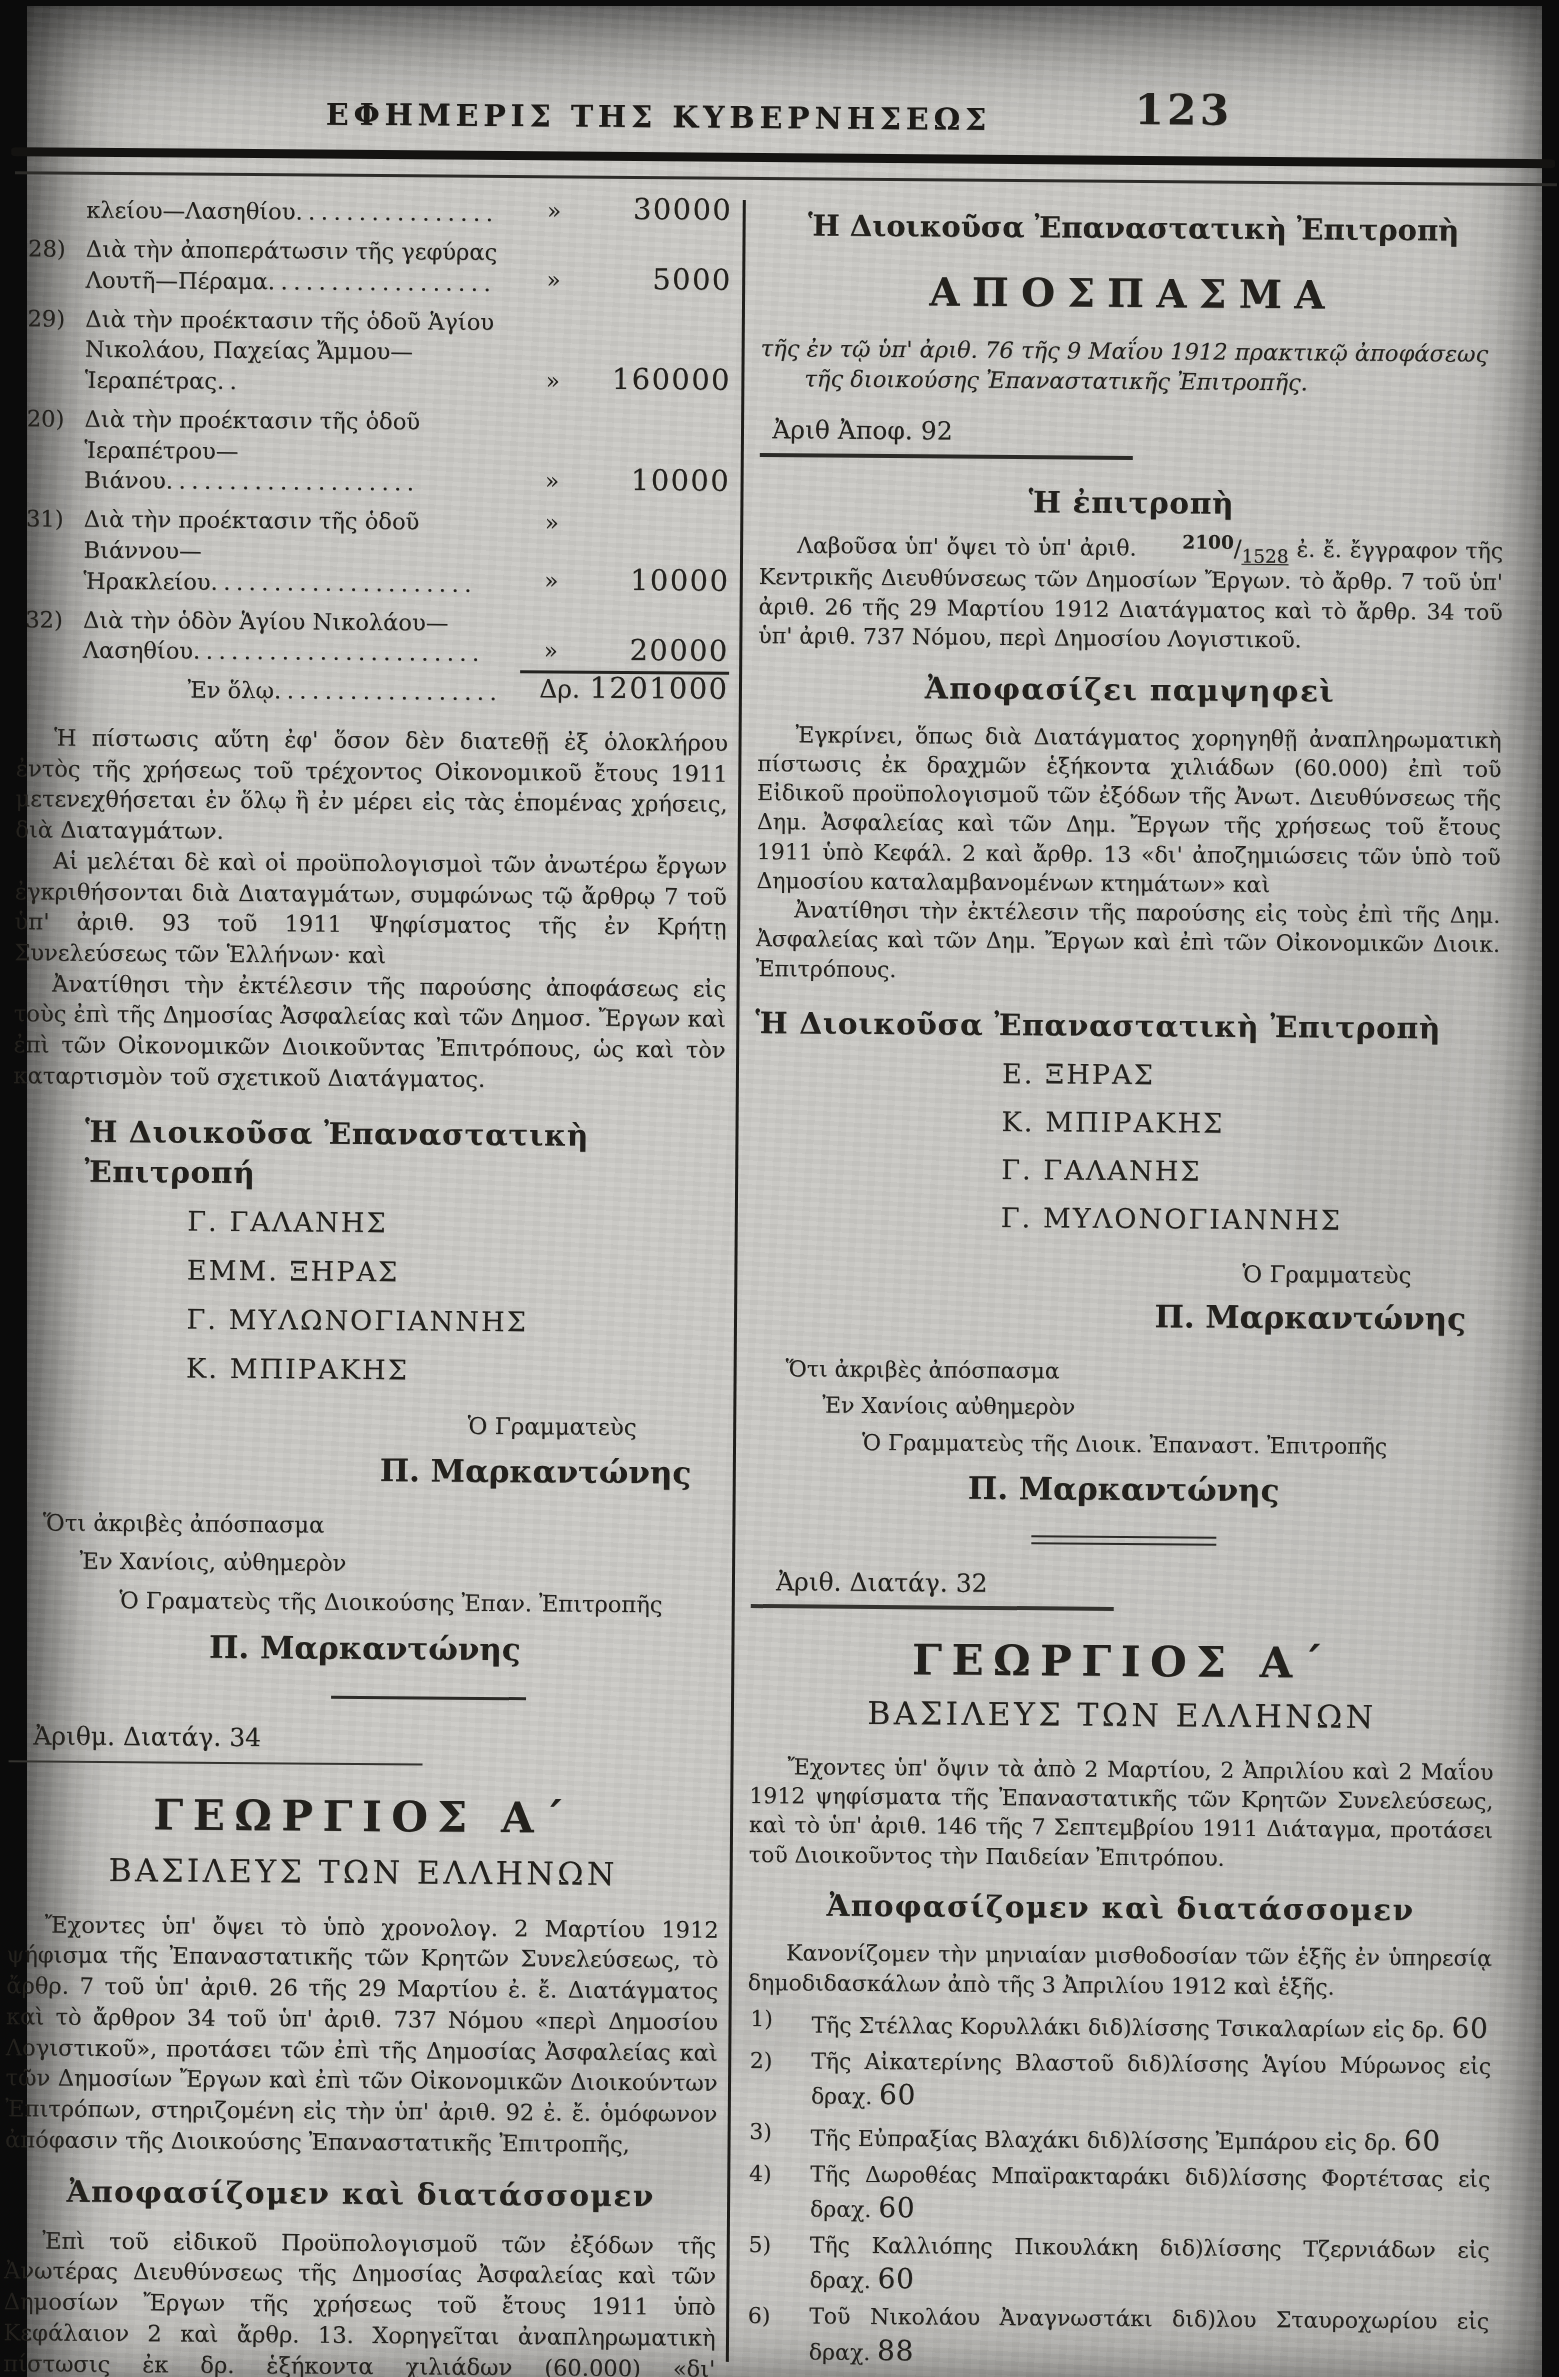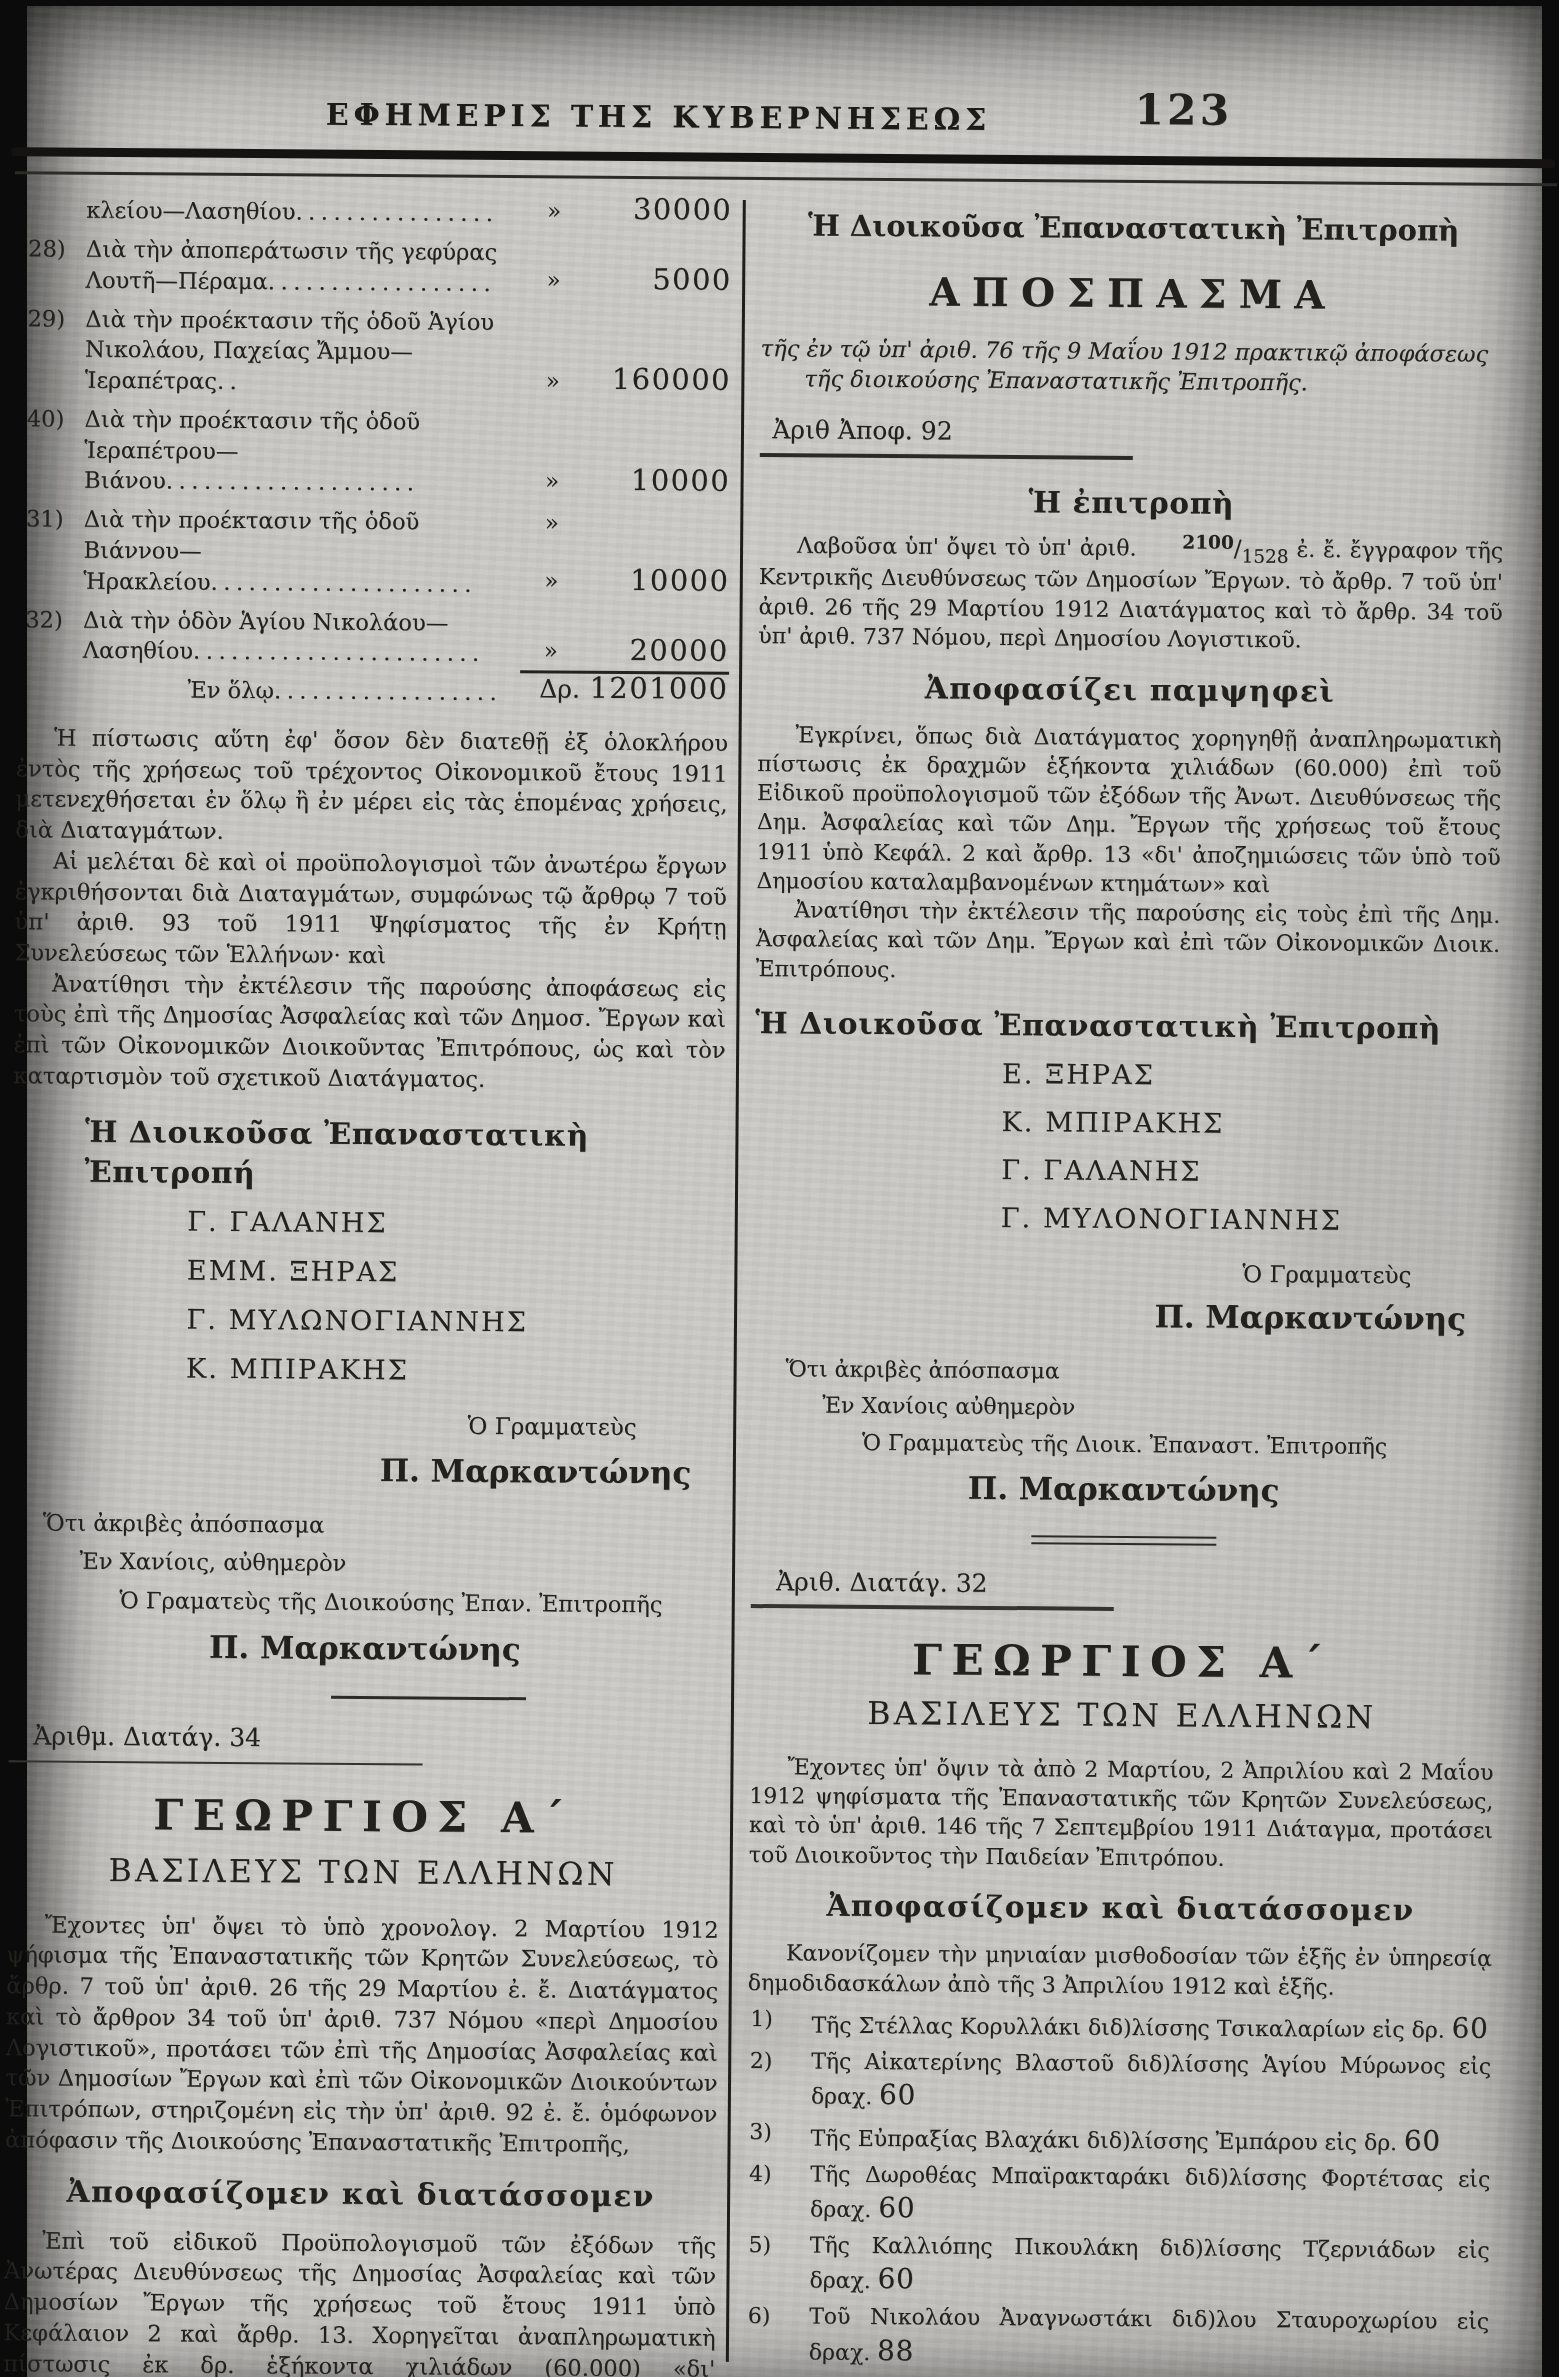--- a/index.html
+++ b/index.html
@@ -86,21 +86,21 @@
   
   .extract-heading { text-align:center; font-weight:bold; font-size:29px; margin:5.5px 0 20.5px; }
   .extract-title { text-align:center; font-weight:bold; font-size:39px; letter-spacing:12.3px; margin:0 0 16.4px; }
   .extract-subtitle { font-style:italic; font-size:22.6px; line-height:1.35; padding-left:44px; text-indent:-44px; }
   .extract-ref { margin-top:19px; font-size:25px; position:relative; padding-bottom:11px; padding-left:12.3px; }
   .extract-ref::after { content:""; position:absolute; left:0; bottom:0; width:373px; height:4.1px; background:#2b2a27; }
 
   .frac { display:inline-block; line-height:1; white-space:nowrap; }
   .frac .fn { font-weight:bold; font-size:18.5px; vertical-align:7.5px; }
   .frac .fsl { font-size:23px; }
-  .frac .fd { font-size:18.5px; vertical-align:-6.2px; }
+  .frac .fd { font-size:18.5px; vertical-align:-6.2px;text-decoration:underline; }
 
   
   .t-list { margin-top:6.8px; }
   .t-row { position:relative; padding-left:64px; margin-bottom:4.8px; text-align:justify; }
   .t-num { position:absolute; left:2.7px; top:0; }
   .t-amt { font-size:28px; padding-left:6.8px; letter-spacing:0.7px; }
 </style>
 </head>
 <body>
 
@@ -136,21 +136,21 @@
       </div>
 
       <div class="toc-row">
         <span class="toc-num">29)</span>
         <span>Διὰ τὴν προέκτασιν τῆς ὁδοῦ Ἁγίου Νικολάου, Παχείας Ἄμμου—Ἱεραπέτρας</span><span class="toc-dots">..</span>
         <span class="toc-mark">»</span>
         <span class="toc-amount">160000</span>
       </div>
 
       <div class="toc-row">
-        <span class="toc-num">40)</span>
+        <span class="toc-num">20)</span>
         <span>Διὰ τὴν προέκτασιν τῆς ὁδοῦ Ἱεραπέτρου—Βιάνου</span><span class="toc-dots">....................</span>
         <span class="toc-mark">»</span>
         <span class="toc-amount">10000</span>
       </div>
 
       <div class="toc-row">
         <span class="toc-num">31)</span>
         <span>Διὰ τὴν προέκτασιν τῆς ὁδοῦ Βιάννου— Ἡρακλείου</span><span class="toc-dots">.....................</span>
         <span class="toc-mark top">»</span>
         <span class="toc-mark">»</span>

